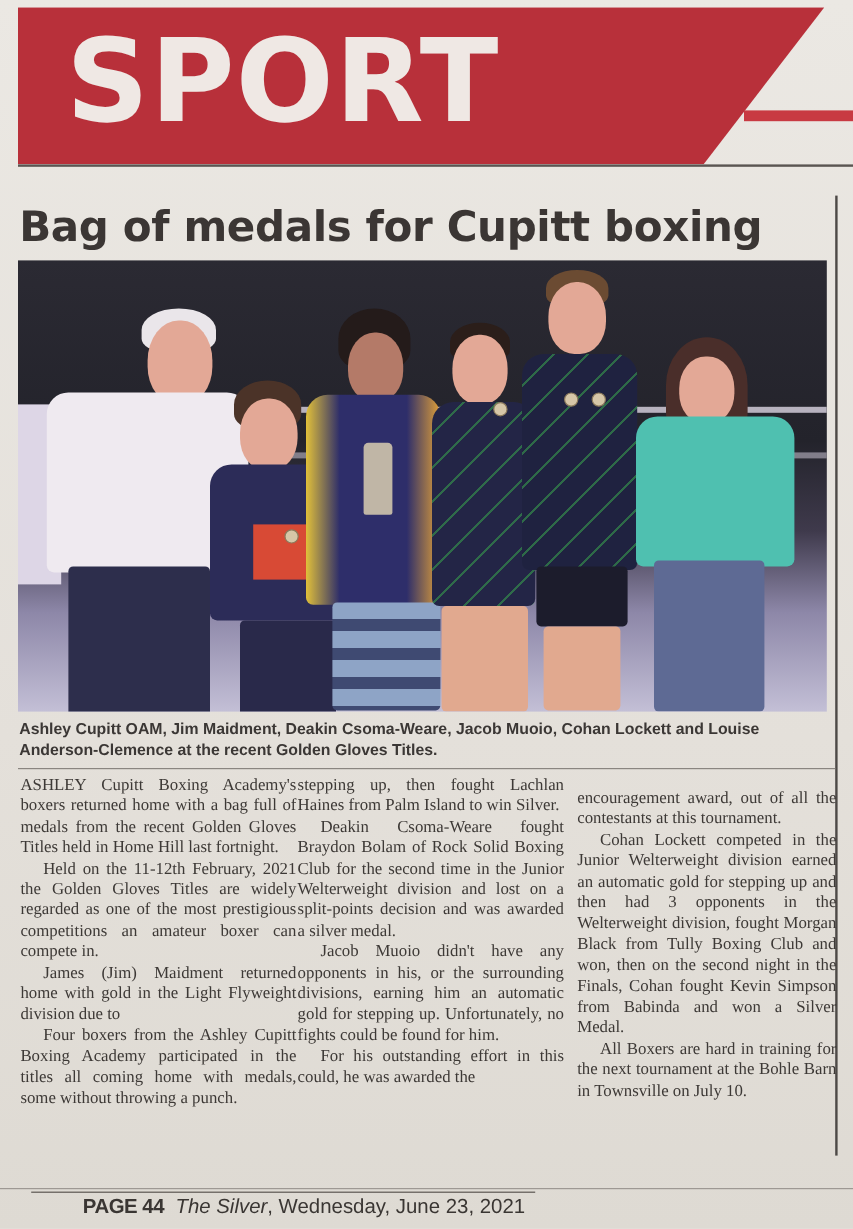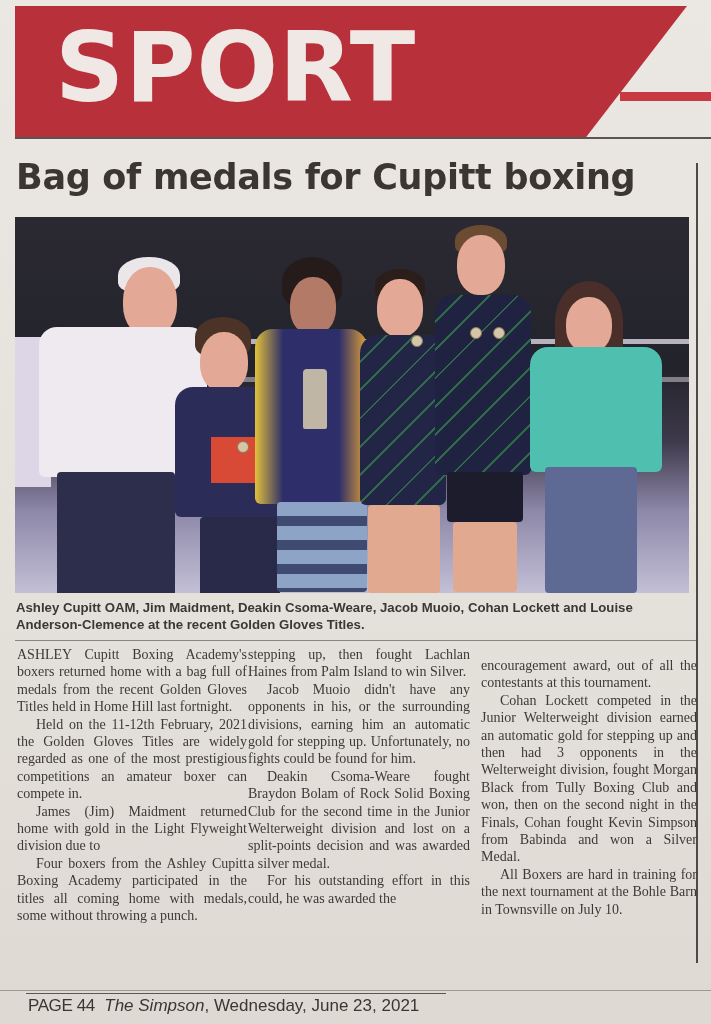--- a/index.html
+++ b/index.html
@@ -23,21 +23,21 @@
     font-family: "DejaVu Sans", sans-serif; font-weight: bold;
     font-size: 96px; letter-spacing: 1px; color: #efe8e4; line-height: 1;
   }
   .banner-stripe {
     position: absolute; left: 620px; top: 92px; width: 91px; height: 9px; background: #c83a42;
   }
   .banner-rule { position: absolute; left: 15px; top: 137px; width: 696px; height: 2px; background: #5a5552; }
 
   
   .headline {
-    position: absolute; left: 16px; top: 160px; width: 680px;
+    position: absolute; left: 16px; top: 173px; width: 680px;
     font-family: "DejaVu Sans", sans-serif; font-weight: bold;
     font-size: 35px; color: #3b3634; letter-spacing: -0.3px; line-height: 1;
   }
   .vrule { position: absolute; left: 696px; top: 163px; width: 2px; height: 800px; background: #4d4946; }
 
   
   .photo {
     position: absolute; left: 15px; top: 217px; width: 674px; height: 376px;
     background: linear-gradient(180deg,#2b2a33 0%,#23232b 40%,#3f3a4c 60%,#8d87a8 78%,#c3bfd6 100%);
     overflow: hidden;
@@ -70,21 +70,21 @@
   .col.c2 { left: 248px; width: 222px; }
   .col.c3 { left: 481px; width: 216px; margin-top: 11px; }
 
   
   .footer-rule { position: absolute; left: 0; top: 990px; width: 711px; height: 1px; background: #9d9893; }
   .footer-rule2 { position: absolute; left: 26px; top: 993px; width: 420px; height: 1px; background: #5b5652; }
   .footer {
     position: absolute; left: 28px; top: 996px;
     font-family: "Liberation Sans", sans-serif; font-size: 17px; color: #3a3633; white-space: nowrap;
   }
-  .footer .page-label { font-weight: normal; letter-spacing: -0.4px; }
+  .footer .page-label { font-weight: bold; letter-spacing: -0.4px; margin-left: 41px; }
   .footer .pub { font-style: italic; }
 </style>
 </head>
 <body>
 
 <div class="page">
 
   <div class="banner">
     <div class="banner-title">SPORT</div>
   </div>
@@ -153,29 +153,29 @@
   <div class="caption-rule"></div>
 
   <div class="col c1">
     <p>ASHLEY Cupitt Boxing Academy's boxers returned home with a bag full of medals from the recent Golden Gloves Titles held in Home Hill last fortnight.</p>
     <p>Held on the 11-12th February, 2021 the Golden Gloves Titles are widely regarded as one of the most prestigious competitions an amateur boxer can compete in.</p>
     <p>James (Jim) Maidment returned home with gold in the Light Flyweight division due to</p>
     <p>Four boxers from the Ashley Cupitt Boxing Academy participated in the titles all coming home with medals, some without throwing a punch.</p>
   </div>
   <div class="col c2">
     <p>stepping up, then fought Lachlan Haines from Palm Island to win Silver.</p>
+    <p>Deakin Csoma-Weare fought Braydon Bolam of Rock Solid Boxing Club for the second time in the Junior Welterweight division and lost on a split-points decision and was awarded a silver medal.</p>
     <p>Jacob Muoio didn't have any opponents in his, or the surrounding divisions, earning him an automatic gold for stepping up. Unfortunately, no fights could be found for him.</p>
-    <p>Deakin Csoma-Weare fought Braydon Bolam of Rock Solid Boxing Club for the second time in the Junior Welterweight division and lost on a split-points decision and was awarded a silver medal.</p>
     <p>For his outstanding effort in this could, he was awarded the</p>
   </div>
   <div class="col c3">
     <p>encouragement award, out of all the contestants at this tournament.</p>
     <p>Cohan Lockett competed in the Junior Welterweight division earned an automatic gold for stepping up and then had 3 opponents in the Welterweight division, fought Morgan Black from Tully Boxing Club and won, then on the second night in the Finals, Cohan fought Kevin Simpson from Babinda and won a Silver Medal.</p>
     <p>All Boxers are hard in training for the next tournament at the Bohle Barn in Townsville on July 10.</p>
   </div>
 
   <div class="footer-rule"></div>
   <div class="footer-rule2"></div>
   <div class="footer">
     <span class="page-label">PAGE 44</span>&nbsp;
-    <span class="pub">The Simpson</span><span>, Wednesday, June 23, 2021</span>
+    <span class="pub">The Silver</span><span>, Wednesday, June 23, 2021</span>
   </div>
 </div>
 
 </body></html>

